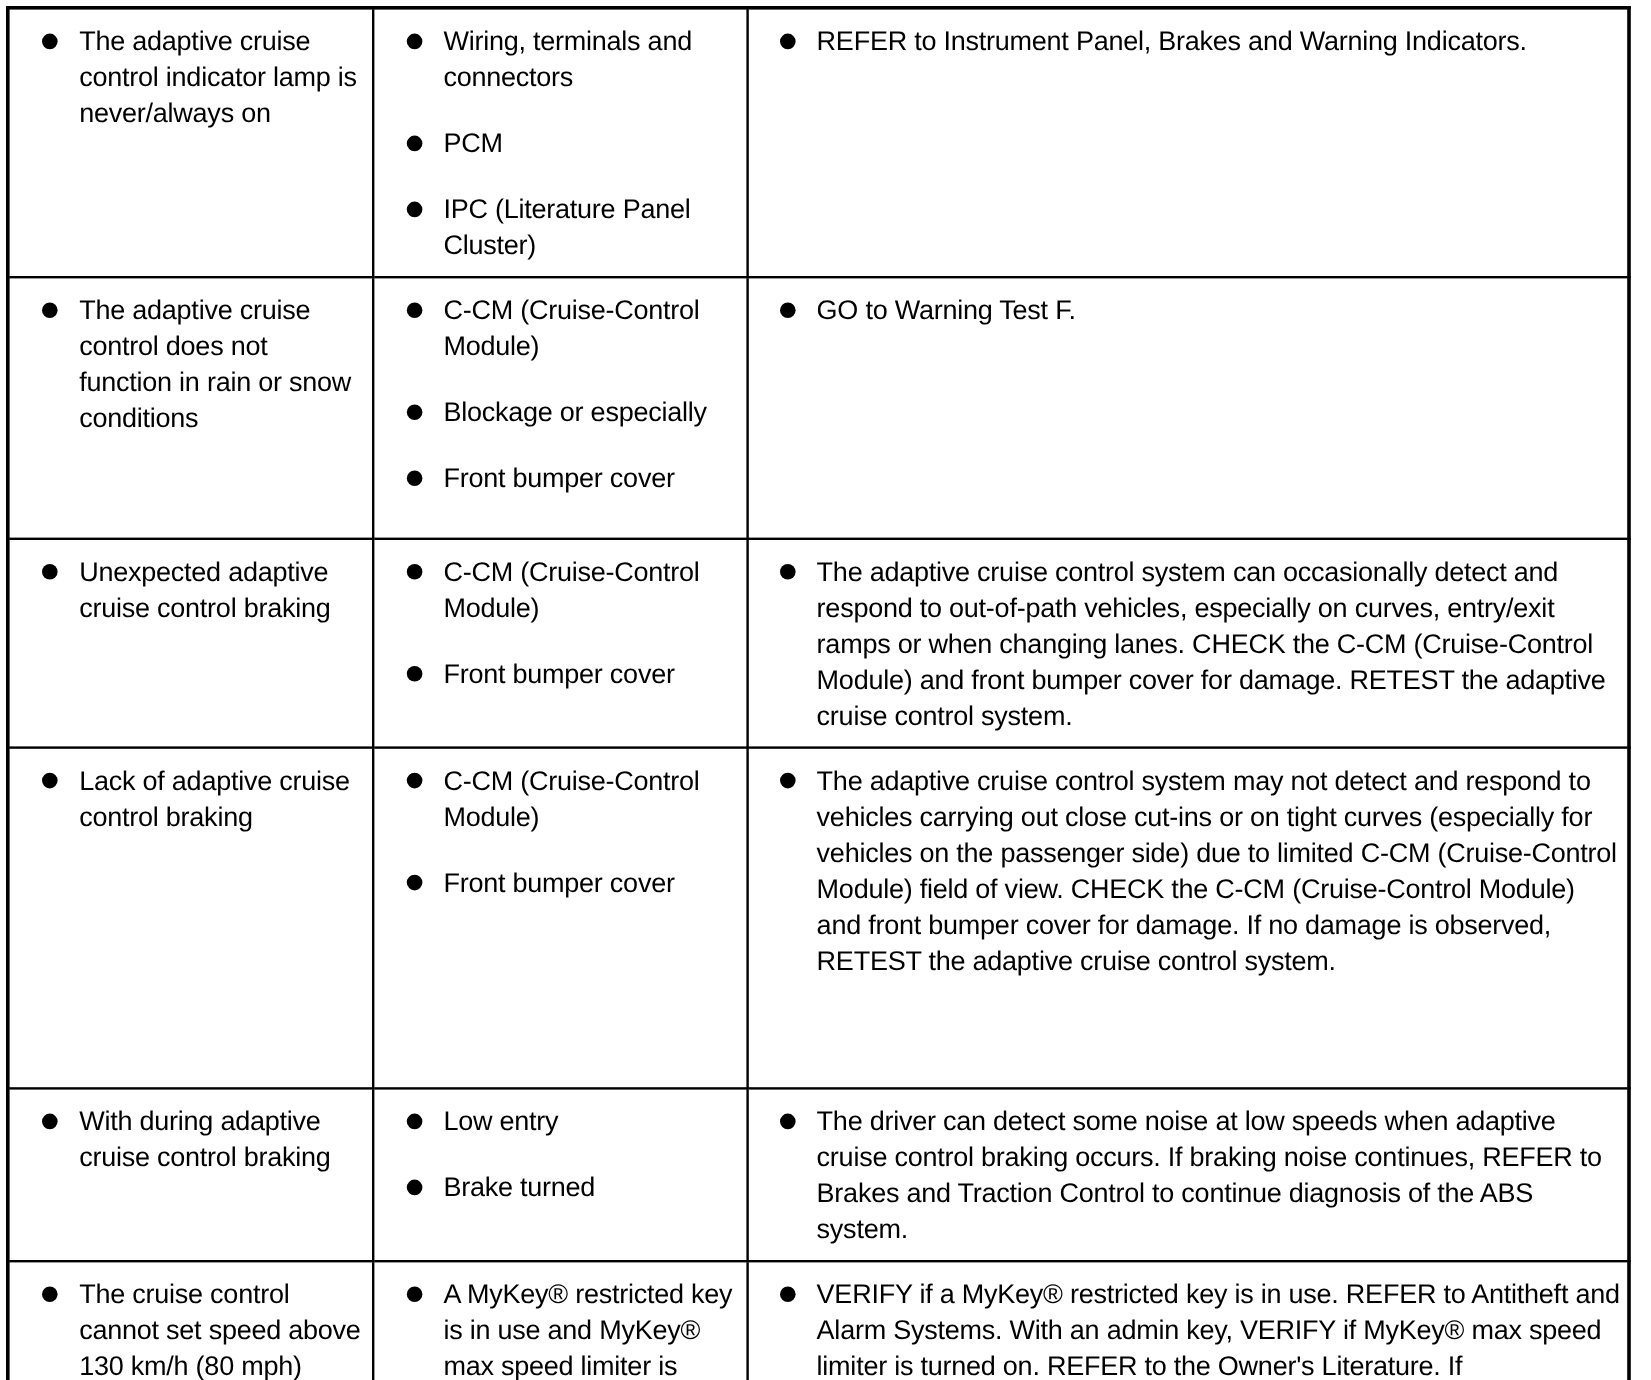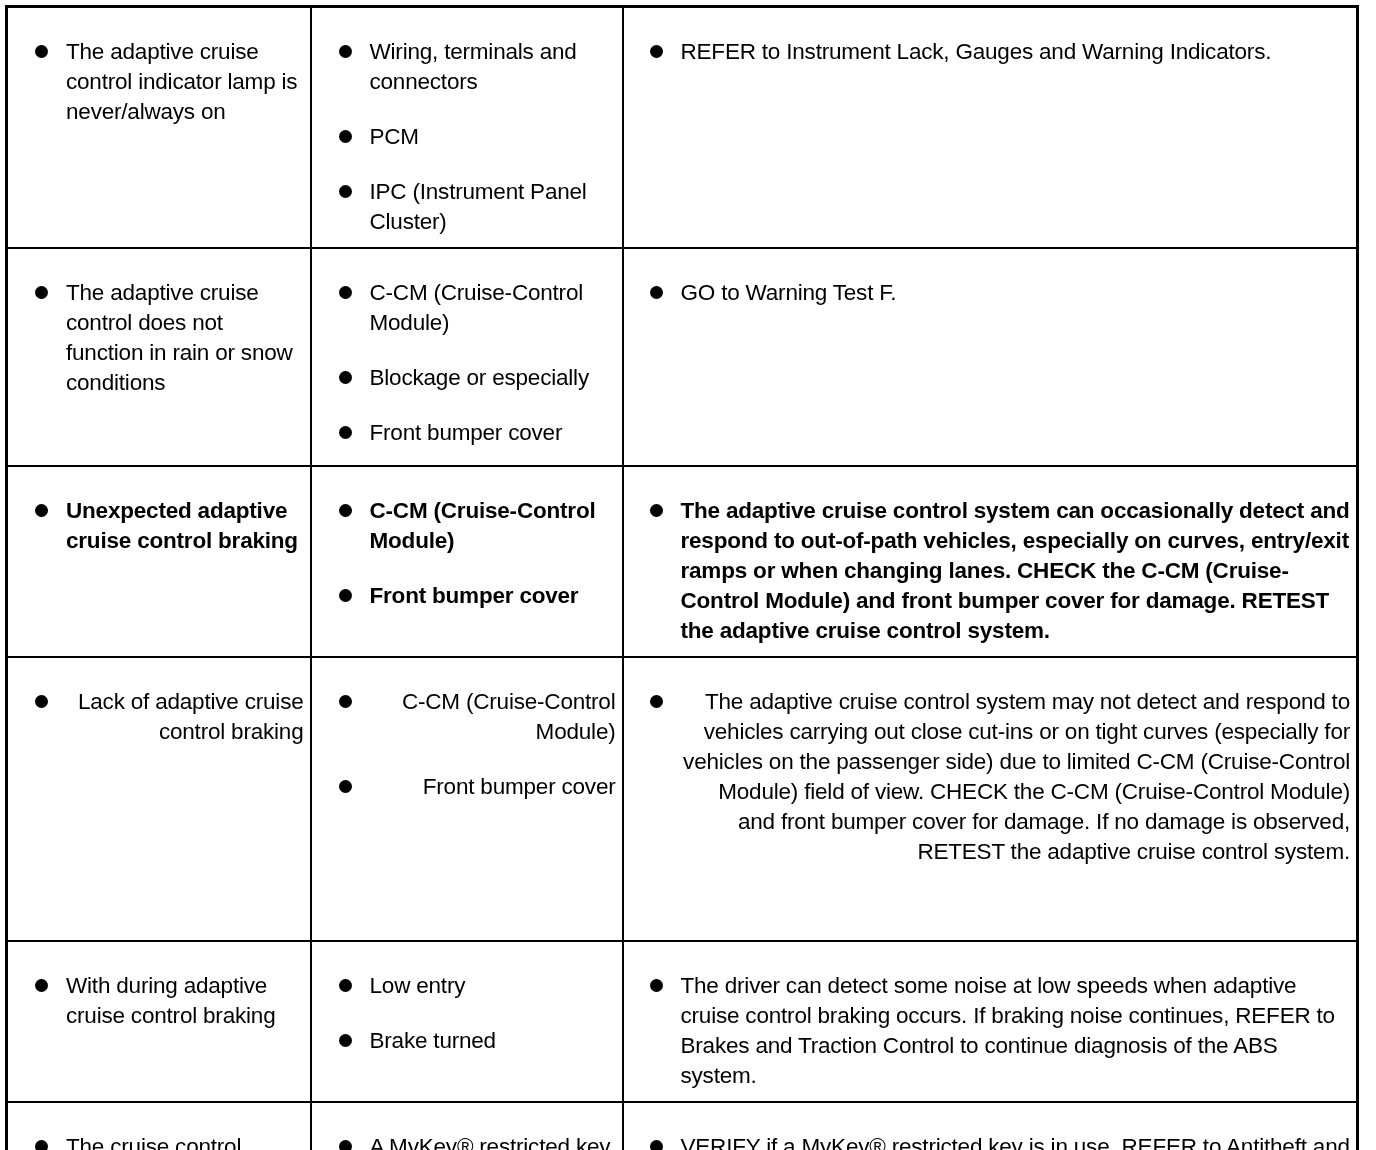--- a/index.html
+++ b/index.html
@@ -5,37 +5,37 @@
   html, body { margin: 0; padding: 0; background: #ffffff; }
   body { width: 1376px; height: 1150px; position: relative; overflow: hidden;
          font-family: "Liberation Sans", sans-serif; color: #000; }
   table.diag {
     position: absolute; left: 5px; top: 5px;
     width: 1351px; border-collapse: collapse; table-layout: fixed;
     border: 3px solid #000;
   }
   table.diag td {
     border: 2.5px solid #000; vertical-align: top;
-    padding: 29px 6px 10px 0; box-sizing: border-box;
+    padding: 12px 6px 10px 0; box-sizing: border-box;
   }
   col.c1 { width: 304px; } col.c2 { width: 312px; } col.c3 { width: 735px; }
   ul.bl { list-style: none; margin: 0; padding: 0; }
   ul.bl li {
     position: relative; font-size: 22.5px; line-height: 30px;
     letter-spacing: -0.2px; margin-bottom: 25px;
   }
   ul.bl li:last-child { margin-bottom: 0; }
   td.c1 ul.bl li { padding-left: 58px; }
   td.c2 ul.bl li { padding-left: 58px; }
   td.c3 ul.bl li { padding-left: 57px; }
   .dot { position: absolute; top: 8px; width: 13px; height: 13px; border-radius: 50%; background: #000; }
   td.c1 .dot, td.c2 .dot { left: 27px; }
   td.c3 .dot { left: 26px; }
-  tr.r1 { height: 218px; } tr.r2 { height: 218px; } tr.r3 { height: 167px; font-weight: bold; }
-  tr.r4 { height: 284px; text-align: right; } tr.r5 { height: 138px; } tr.r6 { height: 169px; }
+  tr.r1 { height: 218px; } tr.r2 { height: 218px; } tr.r3 { height: 167px; }
+  tr.r4 { height: 284px; } tr.r5 { height: 138px; } tr.r6 { height: 169px; }
 </style>
 </head>
 <body>
 
 <table class="diag">
   <colgroup>
       <col class="c1">
       <col class="c2">
       <col class="c3">
     </colgroup>
@@ -43,26 +43,26 @@
     <tr class="r1">
       <td class="c1">
           <ul class="bl">
         <li><span class="dot"></span><span>The adaptive cruise control indicator lamp is never/always on</span></li>
       </ul>
         </td>
       <td class="c2">
           <ul class="bl">
         <li><span class="dot"></span><span>Wiring, terminals and connectors</span></li>
         <li><span class="dot"></span><span>PCM</span></li>
-        <li><span class="dot"></span><span>IPC (Instrument Panel Cluster)</span></li>
+        <li><span class="dot"></span><span>IPC (Literature Panel Cluster)</span></li>
       </ul>
         </td>
       <td class="c3">
           <ul class="bl">
-        <li><span class="dot"></span><span>REFER to Instrument Lack, Gauges and Warning Indicators.</span></li>
+        <li><span class="dot"></span><span>REFER to Instrument Panel, Brakes and Warning Indicators.</span></li>
       </ul>
         </td>
     </tr>
     <tr class="r2">
       <td class="c1">
           <ul class="bl">
         <li><span class="dot"></span><span>The adaptive cruise control does not function in rain or snow conditions</span></li>
       </ul>
         </td>
       <td class="c2">

